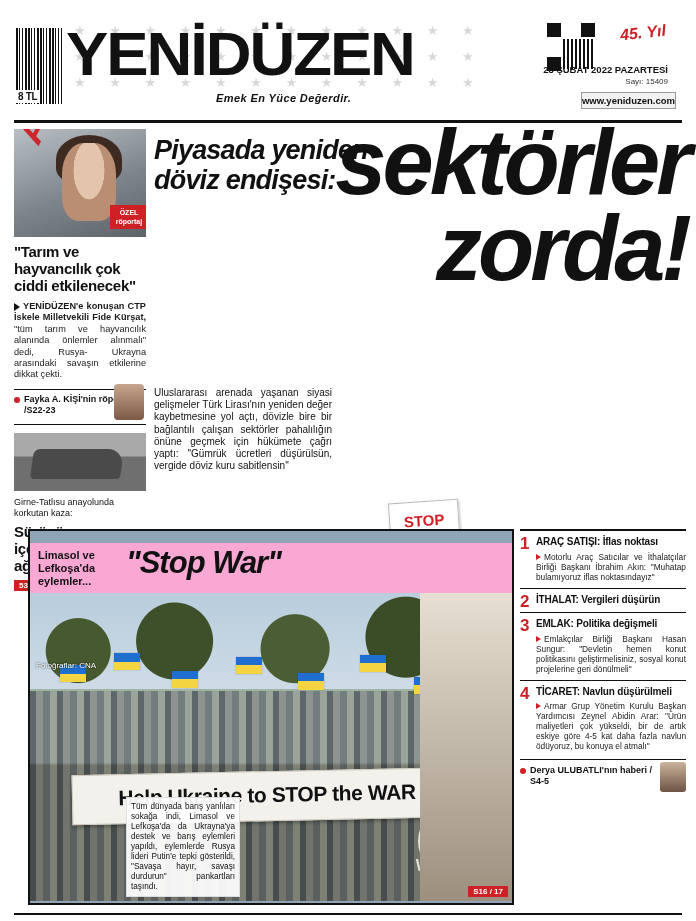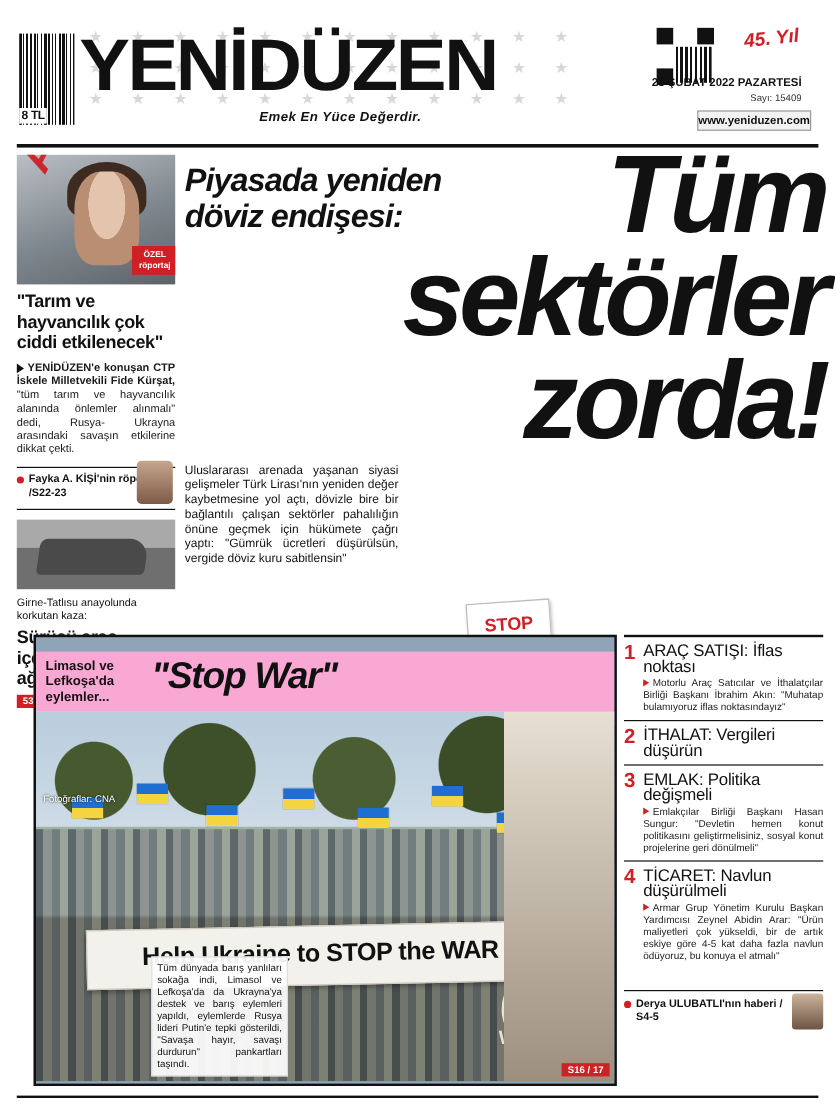--- a/index.html
+++ b/index.html
@@ -561,22 +561,22 @@
   .news-item:first-child { border-top: 2px solid #111; }
   .news-num {
     position: absolute;
     left: 0; top: 5px;
     font-size: 17px;
     font-weight: bold;
     color: #cf2026;
     line-height: 16px;
   }
   .news-title {
-    font-size: 14px;
-    font-weight: normal;
+    font-size: 10px;
+    font-weight: bold;
     line-height: 12.5px;
     color: #111;
     letter-spacing: -0.2px;
   }
   .news-text {
     margin-top: 3px;
     font-size: 8.3px;
     line-height: 10px;
     text-align: justify;
     color: #1a1a1a;
@@ -584,21 +584,21 @@
   .news-text .bullet {
     display: inline-block;
     width: 0; height: 0;
     border-left: 5px solid #cf2026;
     border-top: 3.5px solid transparent;
     border-bottom: 3.5px solid transparent;
     margin-right: 3px;
   }
   .byline {
     position: relative;
-    margin-top: 18px;
+    margin-top: 2px;
     border-top: 1px solid #111;
     padding: 5px 0 2px 10px;
     min-height: 30px;
   }
   .byline .dot {
     position: absolute;
     left: 0; top: 8px;
     width: 6px; height: 6px;
     background: #cf2026;
     border-radius: 50%;
@@ -668,21 +668,20 @@
       </div>
       <div class="rail-photo2"></div>
       <div class="rail-cap">Girne-Tatlısu anayolunda korkutan kaza:</div>
       <div class="rail-head2">Sürücü araç içerisinde sıkıştı, 1 ağır yaralı</div>
       <div class="page-tag">53</div>
     </div>
 
     <div class="lead-zone">
       <div class="kicker">Piyasada yeniden döviz endişesi:</div>
       <div class="bighead">
-        <span class="l1">Tüm</span>
         <span class="l2">sektörler</span>
         <span class="l3">zorda!</span>
       </div>
       <div class="lead-body">Uluslararası arenada yaşanan siyasi gelişmeler Türk Lirası'nın yeniden değer kaybetmesine yol açtı, dövizle bire bir bağlantılı çalışan sektörler pahalılığın önüne geçmek için hükümete çağrı yaptı: "Gümrük ücretleri düşürülsün, vergide döviz kuru sabitlensin"</div>
       <div class="stopwar-sign">
         <span>STOP</span>
         <span>WAR</span>
       </div>
     </div>
 

